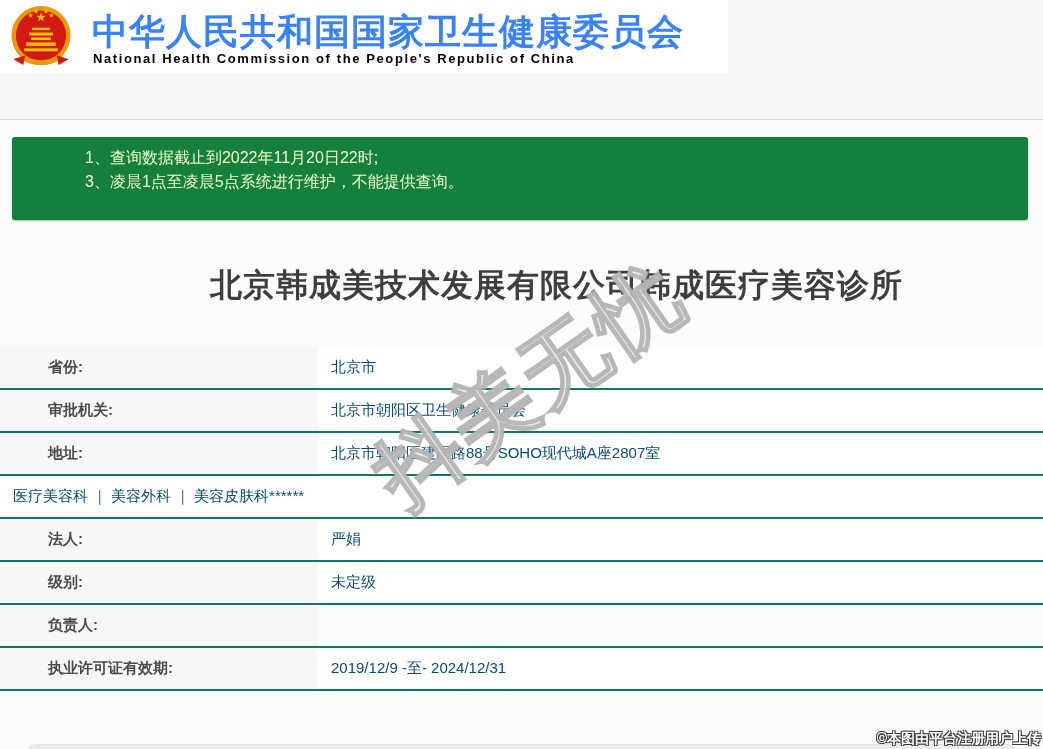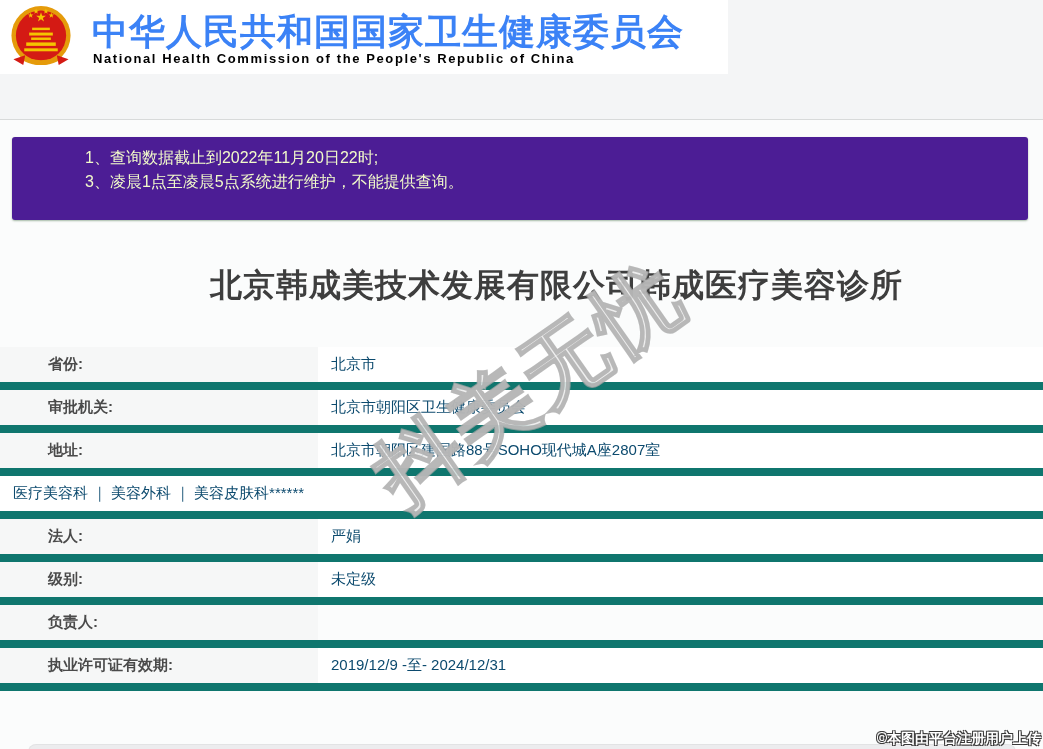--- a/index.html
+++ b/index.html
@@ -32,41 +32,41 @@
     background:#d8dada;
   }
   .content-area {
     position:absolute; left:0; top:120px; width:1043px; height:629px;
     background:#fbfcfc;
   }
 
   
   .notice {
     position:absolute; left:12px; top:137px; width:1016px; height:83px;
-    background:#4c1d95; border-radius:3px;
+    background:#15803d; border-radius:3px;
     padding:9px 0 0 73px;
     box-shadow:0 1px 2px rgba(0,60,0,.35);
   }
   .notice-line {
     font-size:16px; line-height:24px; color:#f2fbca; white-space:nowrap;
   }
 
   
   .page-title {
     position:absolute; left:0; top:264px; width:1043px;
     padding-left:210px;
     font-size:32px; font-weight:600; color:#3e3e3e; letter-spacing:1px;
     white-space:nowrap;
   }
 
   
   .detail-table { position:absolute; left:0; top:347px; width:1043px; }
   .detail-row {
     display:flex; height:43px; align-items:stretch;
-    border-bottom:8px solid #0f766e;
+    border-bottom:2px solid #0f766e;
   }
   .cell-label {
     width:318px; background:#f6f7f7; display:flex; align-items:center;
     padding-left:48px;
     font-size:15px; font-weight:bold; color:#4a4a4a;
   }
   .cell-value {
     flex:1; background:#ffffff; display:flex; align-items:center;
     padding-left:13px;
     font-size:15px; color:#0c4a6e; white-space:nowrap;

